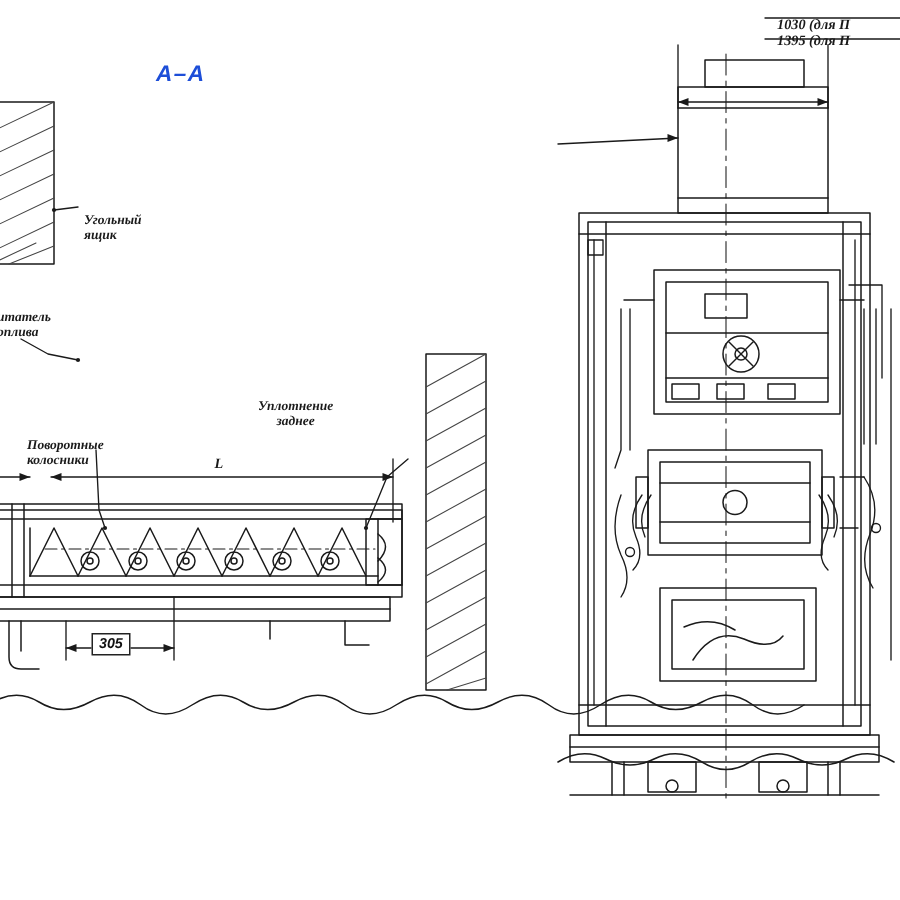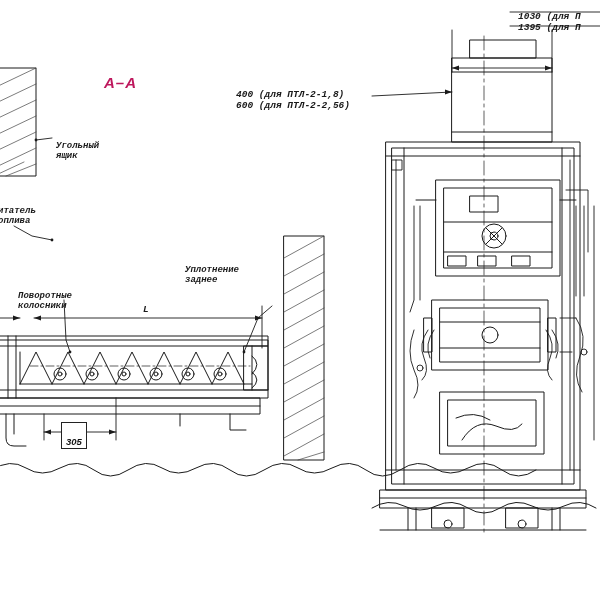--- a/index.html
+++ b/index.html
@@ -16,45 +16,44 @@
     font-family: "Liberation Sans", sans-serif;
   }
   .svg-layer {
     position: absolute;
     left: 0; top: 0;
     width: 600px;
     height: 600px;
   }
   .label {
     position: absolute;
-    font-family: Liberation Mono, monospace;
+    font-family: Liberation Serif, serif;
     color: #1a1a1a;
     white-space: pre;
     line-height: 1.15;
     font-style: italic;
     font-weight: bold;
   }
   .label.small { font-size: 9px; }
   .label.dim { font-size: 9.5px; font-style: italic; font-weight: bold; }
   .title-aa {
     position: absolute;
     font-size: 15px;
     font-weight: bold;
     font-style: italic;
     letter-spacing: 1px;
-    color: #be185d;
-    margin-top: 33px;
+    color: #1d4ed8;
   }
   .dimbox {
     position: absolute;
     border: 1px solid #222;
     font-size: 9.5px;
     font-weight: bold;
     font-style: italic;
-    padding: 13px 4px 1px 4px;
+    padding: 1px 4px 1px 4px;
     background: #fff;
     color: #111;
   }
 </style>
 </head>
 <body>
 
 <div id="page">
 
   <svg class="svg-layer" viewBox="0 0 600 600">
@@ -300,25 +299,23 @@
 
   <div class="label small" style="left:56px; top:141px;">Угольный
 ящик</div>
 
   <div class="label small" style="left:-2px; top:206px;">итатель
 оплива</div>
 
   <div class="label small" style="left:18px; top:291px;">Поворотные
 колосники</div>
 
-  <div class="label small" style="left:185px; top:265px;">Уплотнение
+  <div class="label small" style="left:172px; top:265px;text-align:center;">Уплотнение
 заднее</div>
 
-  <div class="label dim" style="left:236px; top:90px;">400 (для ПТЛ-2-1,8)
-600 (для ПТЛ-2-2,56)</div>
 
   <div class="label dim" style="left:518px; top:12px;">1030 (для П
 1395 (для П</div>
 
   <div class="dimbox" style="left:61px; top:422px;">305</div>
 
   <div class="label dim" style="left:143px; top:305px;">L</div>
 
 </div>
 

